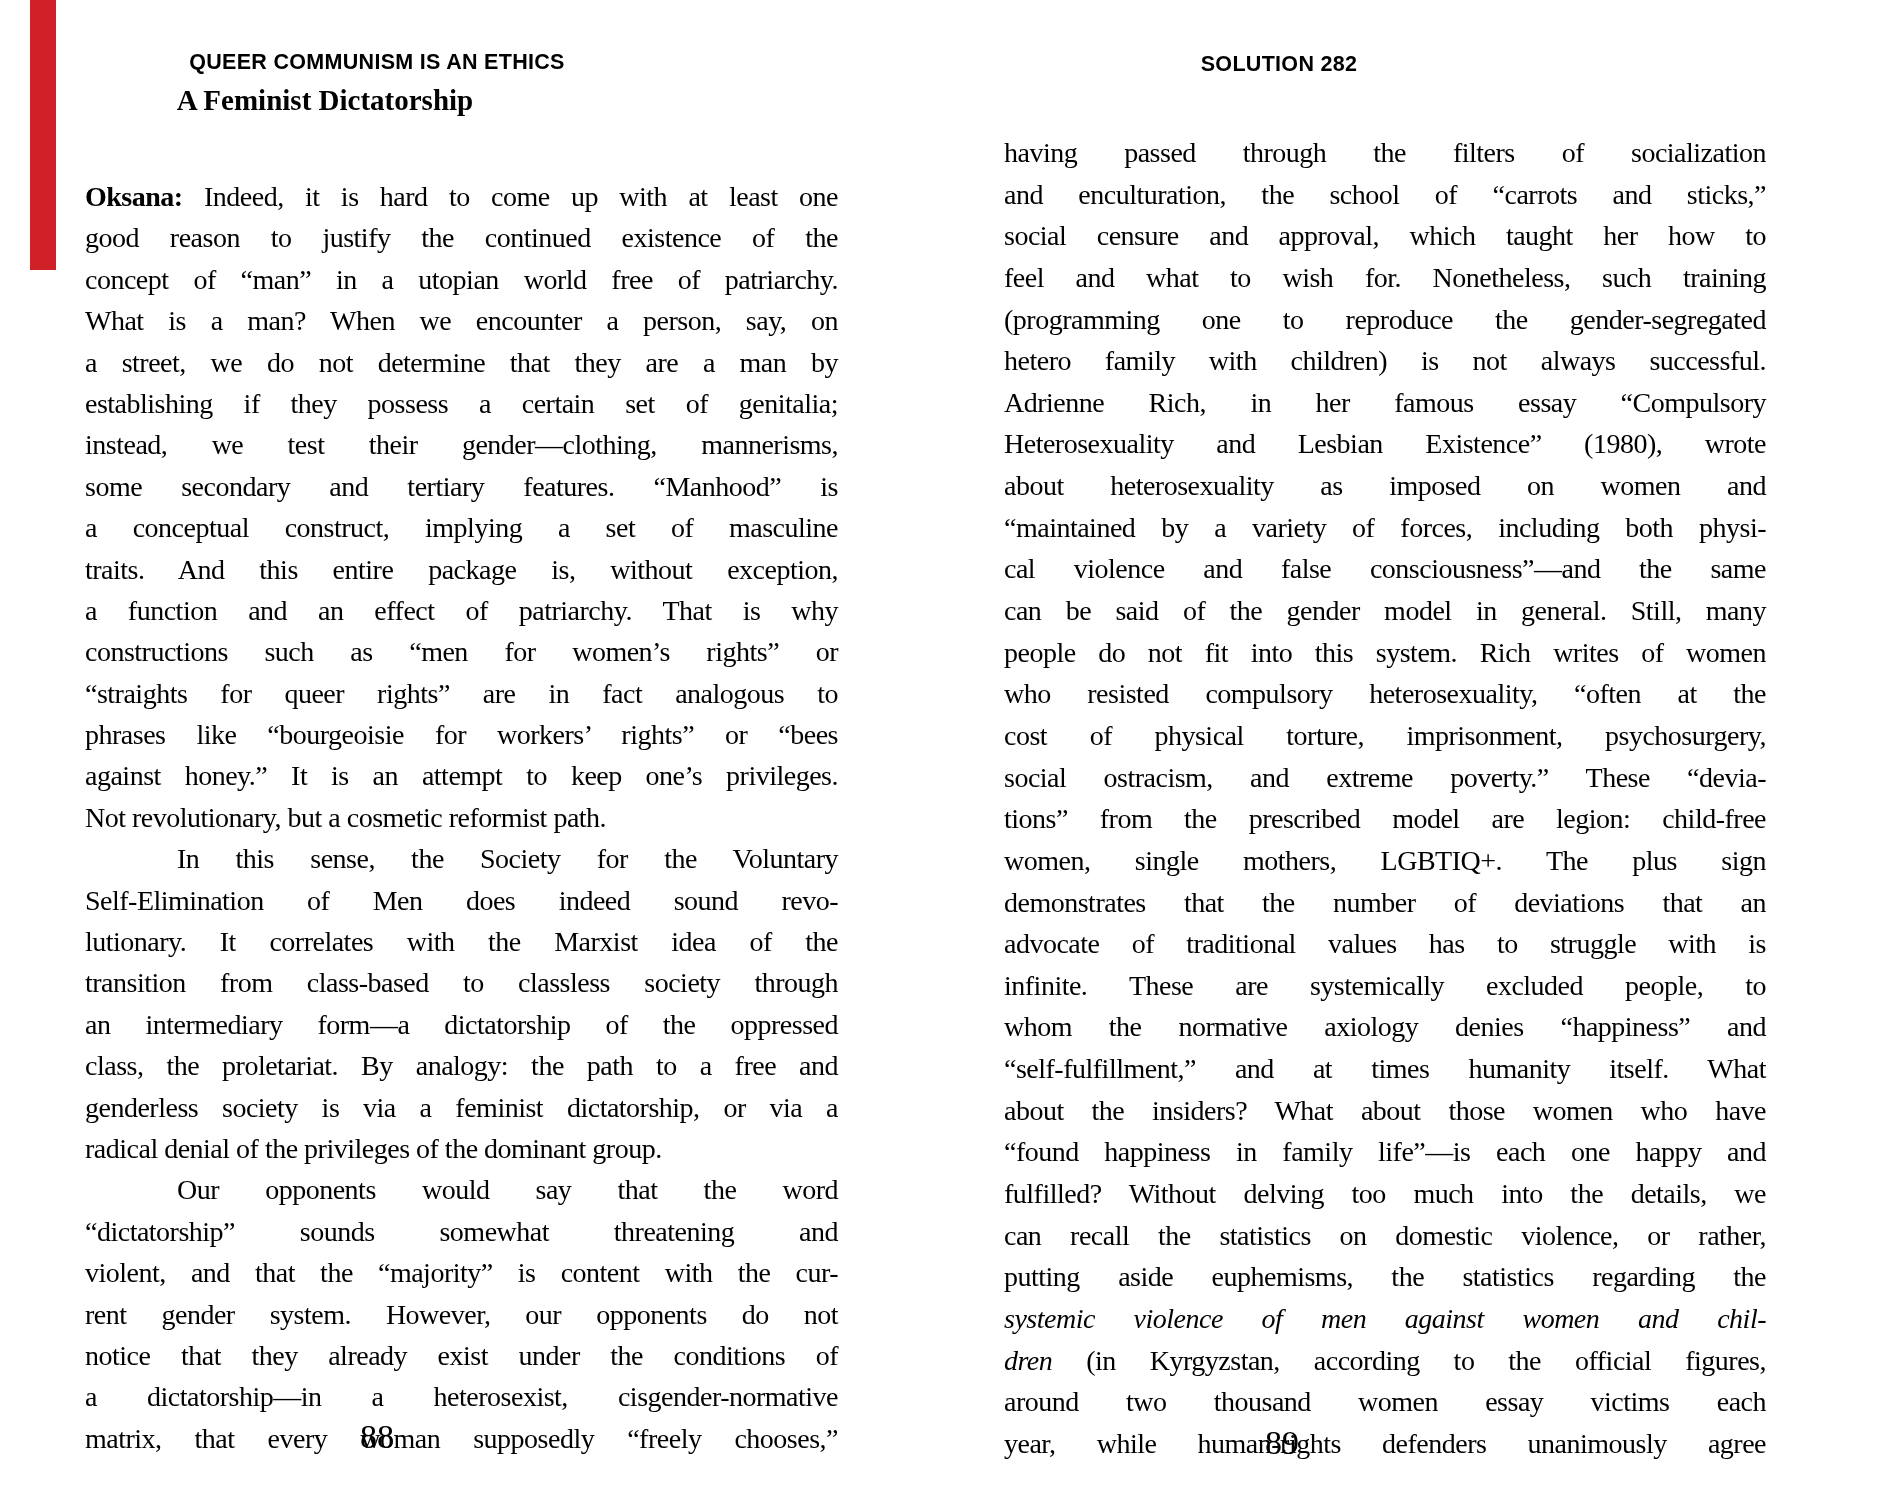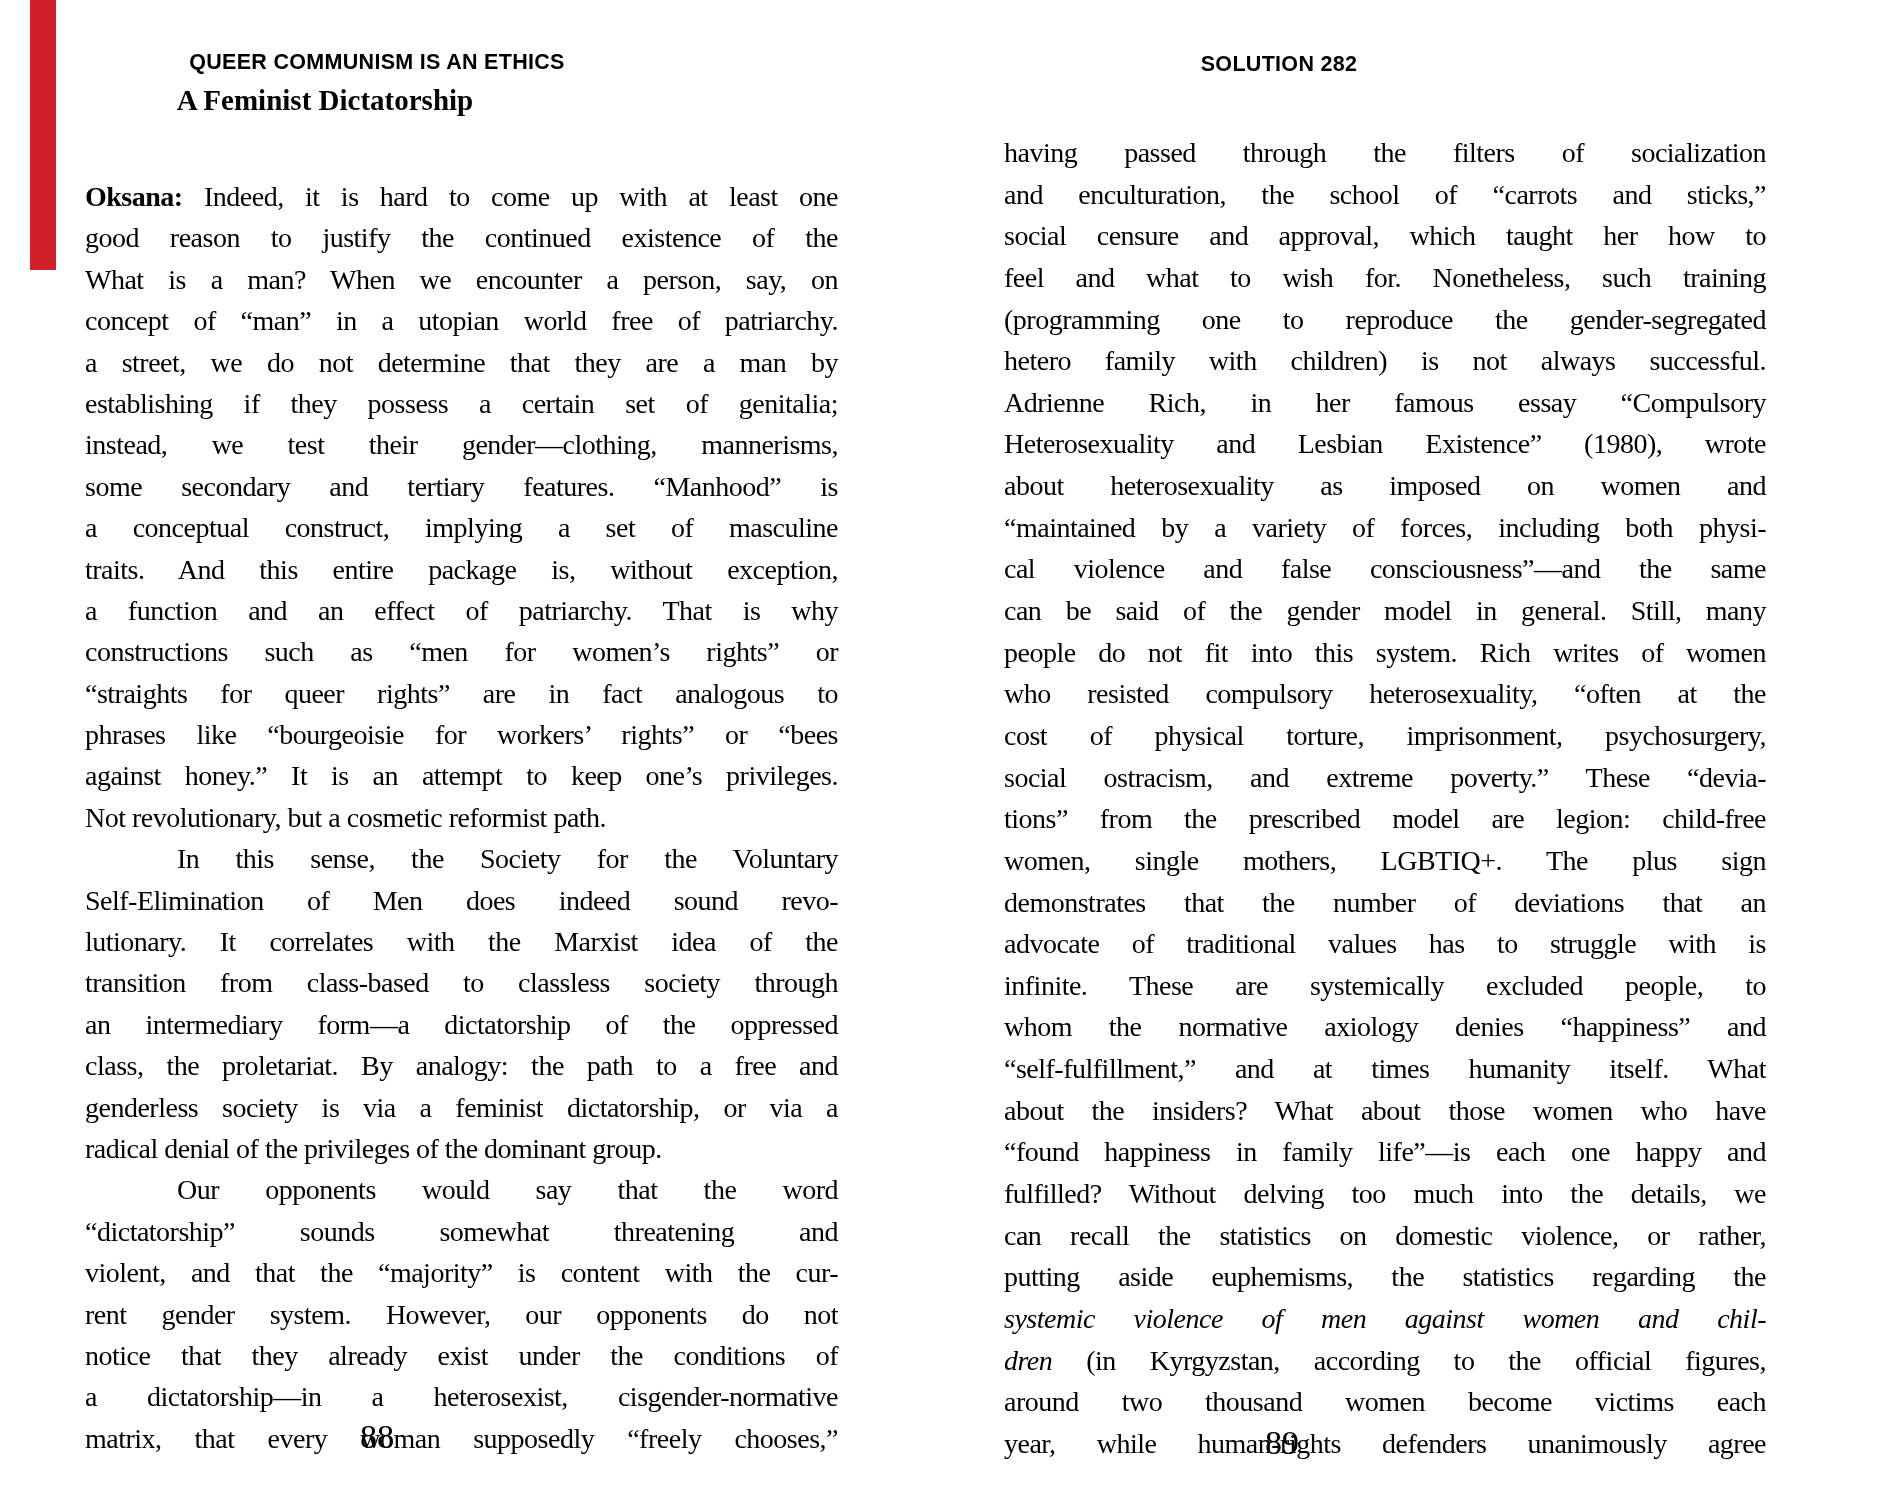--- a/index.html
+++ b/index.html
@@ -86,22 +86,22 @@
 <body style="background: rgb(255, 255, 255);">
 
 <div class="ribbon" style="background: rgb(207, 33, 39);"></div>
 
 <div class="page" id="left-page">
   <div class="running-header">QUEER COMMUNISM IS AN ETHICS</div>
   <div class="section-title">A Feminist Dictatorship</div>
   <div class="lines" id="left-lines">
       <div class="line"><span class="bold">Oksana:</span><span> Indeed, it is hard to come up with at least one</span></div>
       <div class="line"><span>good reason to justify the continued existence of the</span></div>
+      <div class="line"><span>concept of “man” in a utopian world free of patriarchy.</span></div>
       <div class="line"><span>What is a man? When we encounter a person, say, on</span></div>
-      <div class="line"><span>concept of “man” in a utopian world free of patriarchy.</span></div>
       <div class="line"><span>a street, we do not determine that they are a man by</span></div>
       <div class="line"><span>establishing if they possess a certain set of genitalia;</span></div>
       <div class="line"><span>instead, we test their gender—clothing, mannerisms,</span></div>
       <div class="line"><span>some secondary and tertiary features. “Manhood” is</span></div>
       <div class="line"><span>a conceptual construct, implying a set of masculine</span></div>
       <div class="line"><span>traits. And this entire package is, without exception,</span></div>
       <div class="line"><span>a function and an effect of patriarchy. That is why</span></div>
       <div class="line"><span>constructions such as “men for women’s rights” or</span></div>
       <div class="line"><span>“straights for queer rights” are in fact analogous to</span></div>
       <div class="line"><span>phrases like “bourgeoisie for workers’ rights” or “bees</span></div>
@@ -152,17 +152,17 @@
       <div class="line"><span>infinite. These are systemically excluded people, to</span></div>
       <div class="line"><span>whom the normative axiology denies “happiness” and</span></div>
       <div class="line"><span>“self-fulfillment,” and at times humanity itself. What</span></div>
       <div class="line"><span>about the insiders? What about those women who have</span></div>
       <div class="line"><span>“found happiness in family life”—is each one happy and</span></div>
       <div class="line"><span>fulfilled? Without delving too much into the details, we</span></div>
       <div class="line"><span>can recall the statistics on domestic violence, or rather,</span></div>
       <div class="line"><span>putting aside euphemisms, the statistics regarding the</span></div>
       <div class="line"><span class="italic">systemic violence of men against women and chil-</span></div>
       <div class="line"><span class="italic">dren</span><span> (in Kyrgyzstan, according to the official figures,</span></div>
-      <div class="line"><span>around two thousand women become victims each</span></div>
+      <div class="line"><span>around two thousand women essay victims each</span></div>
       <div class="line"><span>year, while human-rights defenders unanimously agree</span></div>
     </div>
   <div class="folio">89</div>
 </div>
 
 </body></html>

